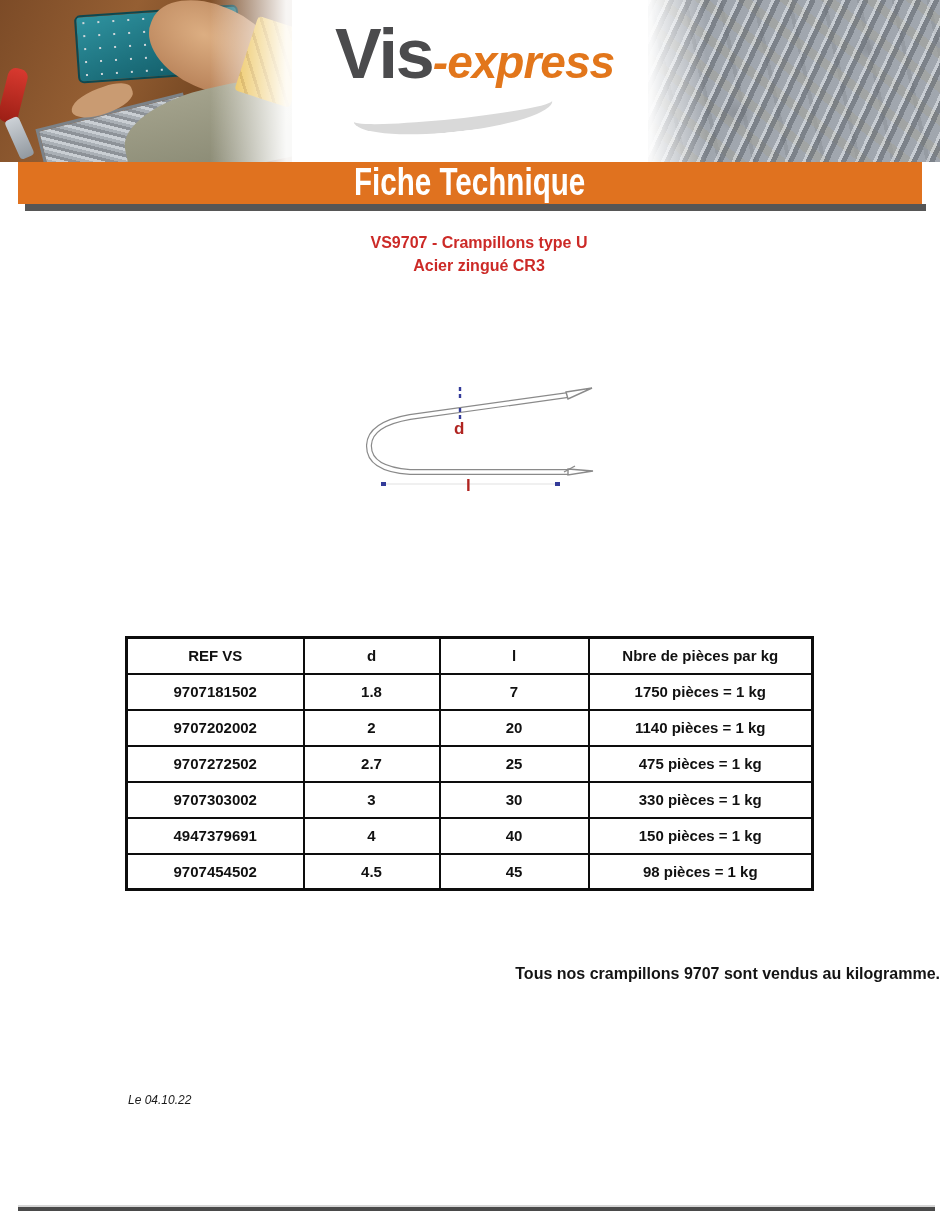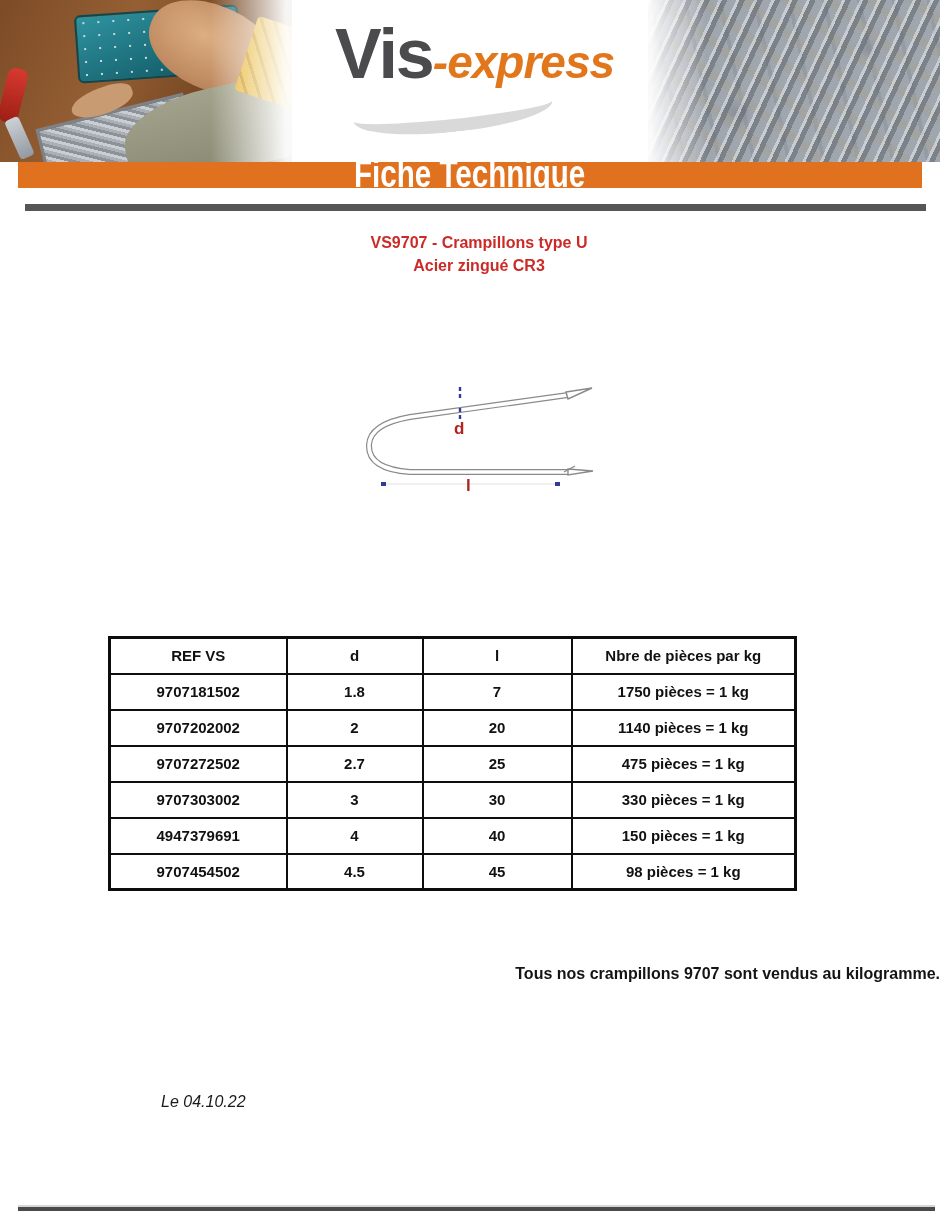--- a/index.html
+++ b/index.html
@@ -49,45 +49,45 @@
     background:linear-gradient(to left, transparent 80%, rgba(255,255,255,.95) 99%); }
 
   .logo { position:absolute; top:14px; left:335px; width:290px; height:130px; text-align:left; }
   .logo-line { white-space:nowrap; }
   .logo-vis { font-size:70px; font-weight:700; color:#4b4b4d; letter-spacing:-2px; }
   .logo-express { font-size:46px; font-weight:700; font-style:italic; color:#e2761b; letter-spacing:-1px; }
   .swoosh { position:absolute; left:18px; top:76px; width:200px; height:42px;
     border:0; border-bottom:13px solid #d9d9d9; border-radius:50%; transform:rotate(-6deg); }
 
   
-  .banner { position:absolute; top:162px; left:18px; width:904px; height:26px;
+  .banner { position:absolute; top:162px; left:18px; width:904px; height:42px;
     background:#e0721f; display:flex; align-items:center; justify-content:center; }
   .banner-text { display:inline-block; color:#ffffff; font-weight:700; font-size:37px;
     transform:scaleX(.8) scaleY(1.04); letter-spacing:0; }
   .banner-shadow { position:absolute; top:204px; left:25px; width:901px; height:7px; background:#565656; }
 
   
   .title-block { position:absolute; top:231px; left:16px; width:926px; text-align:center;
     color:#cc2a27; font-weight:700; font-size:16px; line-height:23px; }
 
   
   .diagram { position:absolute; top:372px; left:330px; }
 
   
-  .spec-table { position:absolute; top:636px; left:108px; border-collapse:collapse;
+  .spec-table { position:absolute; top:636px; left:125px; border-collapse:collapse;
     table-layout:fixed; width:686px; }
   .spec-table th, .spec-table td { border:2px solid #0d0d0d; height:36px; text-align:center;
     vertical-align:middle; font-weight:700; font-size:15px; color:#111; background:#ffffff; }
   .spec-table { border:3px solid #0d0d0d; }
   .col-ref { width:177px; } .col-d { width:136px; } .col-l { width:149px; } .col-nb { width:224px; }
 
   
   .note { position:absolute; top:965px; left:0; width:940px; text-align:right;
     font-weight:700; font-size:16px; color:#141414; }
-  .date { position:absolute; top:1093px; left:128px; font-style:italic; font-size:16px; color:#1a1a1a;margin-left:33px; }
+  .date { position:absolute; top:1093px; left:128px; font-style:italic; font-size:12px; color:#1a1a1a; }
   .bottom-bar { position:absolute; top:1205px; left:18px; width:917px; height:6px;
     background:#4a4a4a; border-top:2px solid #d6d6d6; }
 </style>
 </head>
 <body>
 
 <div class="page">
 
   <div class="header">
     <div class="photo photo-left">

